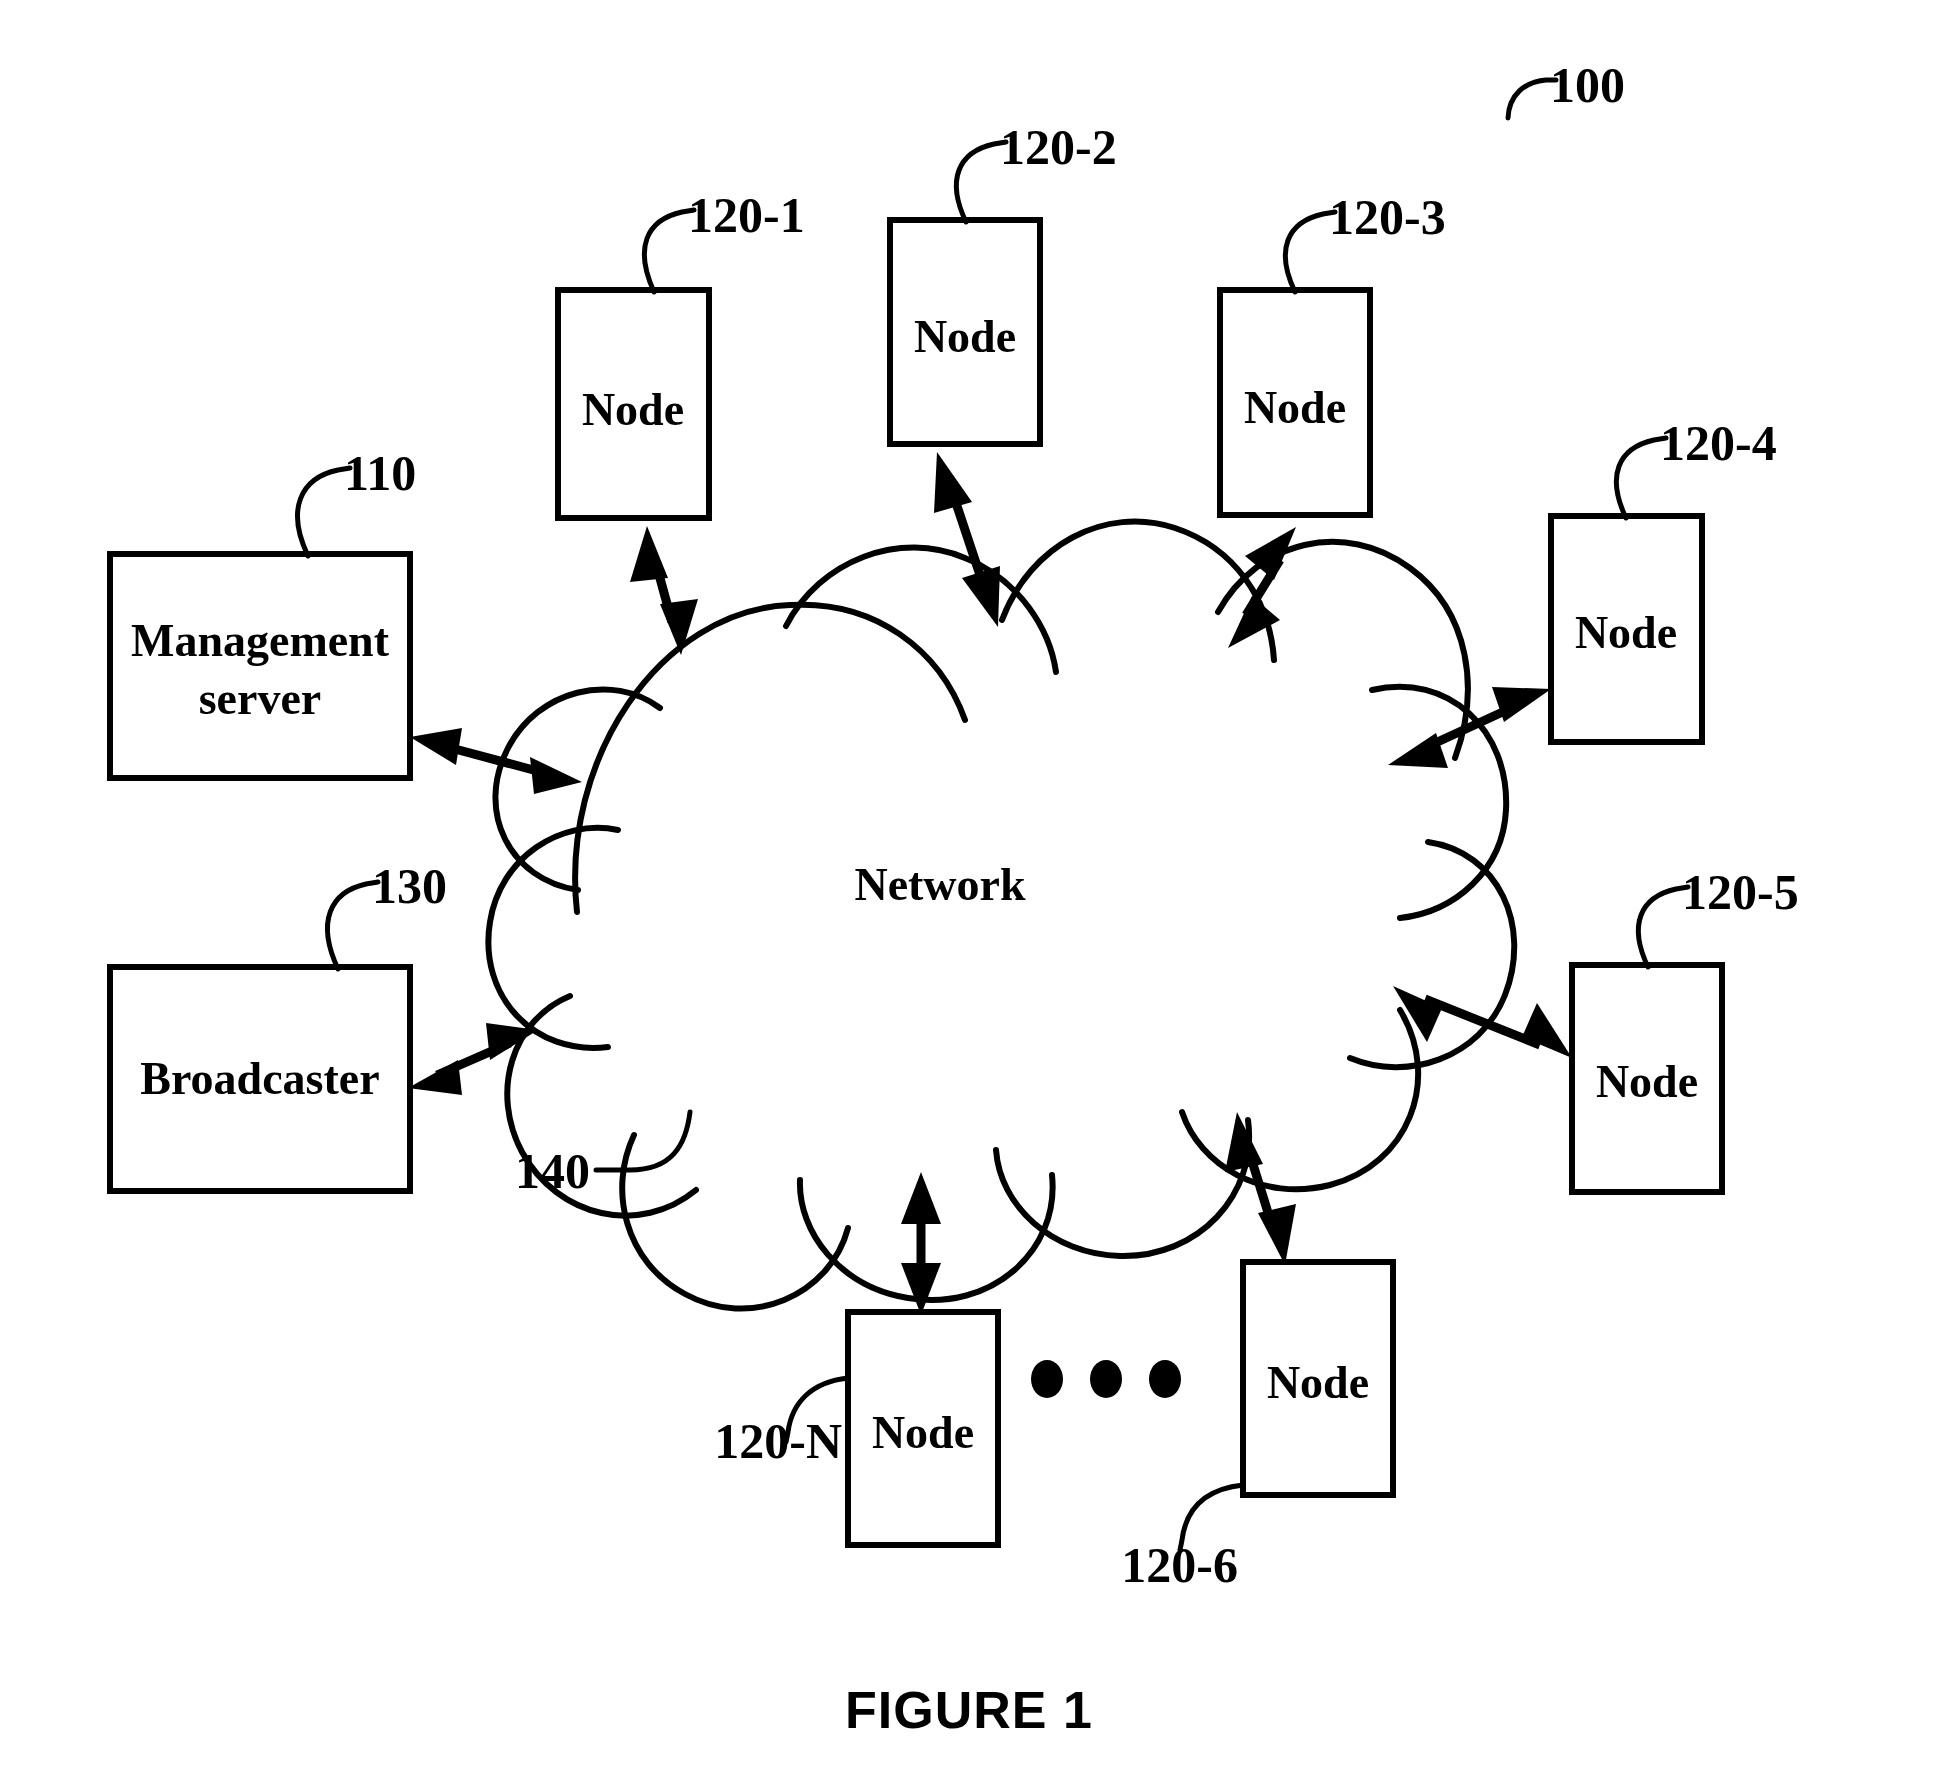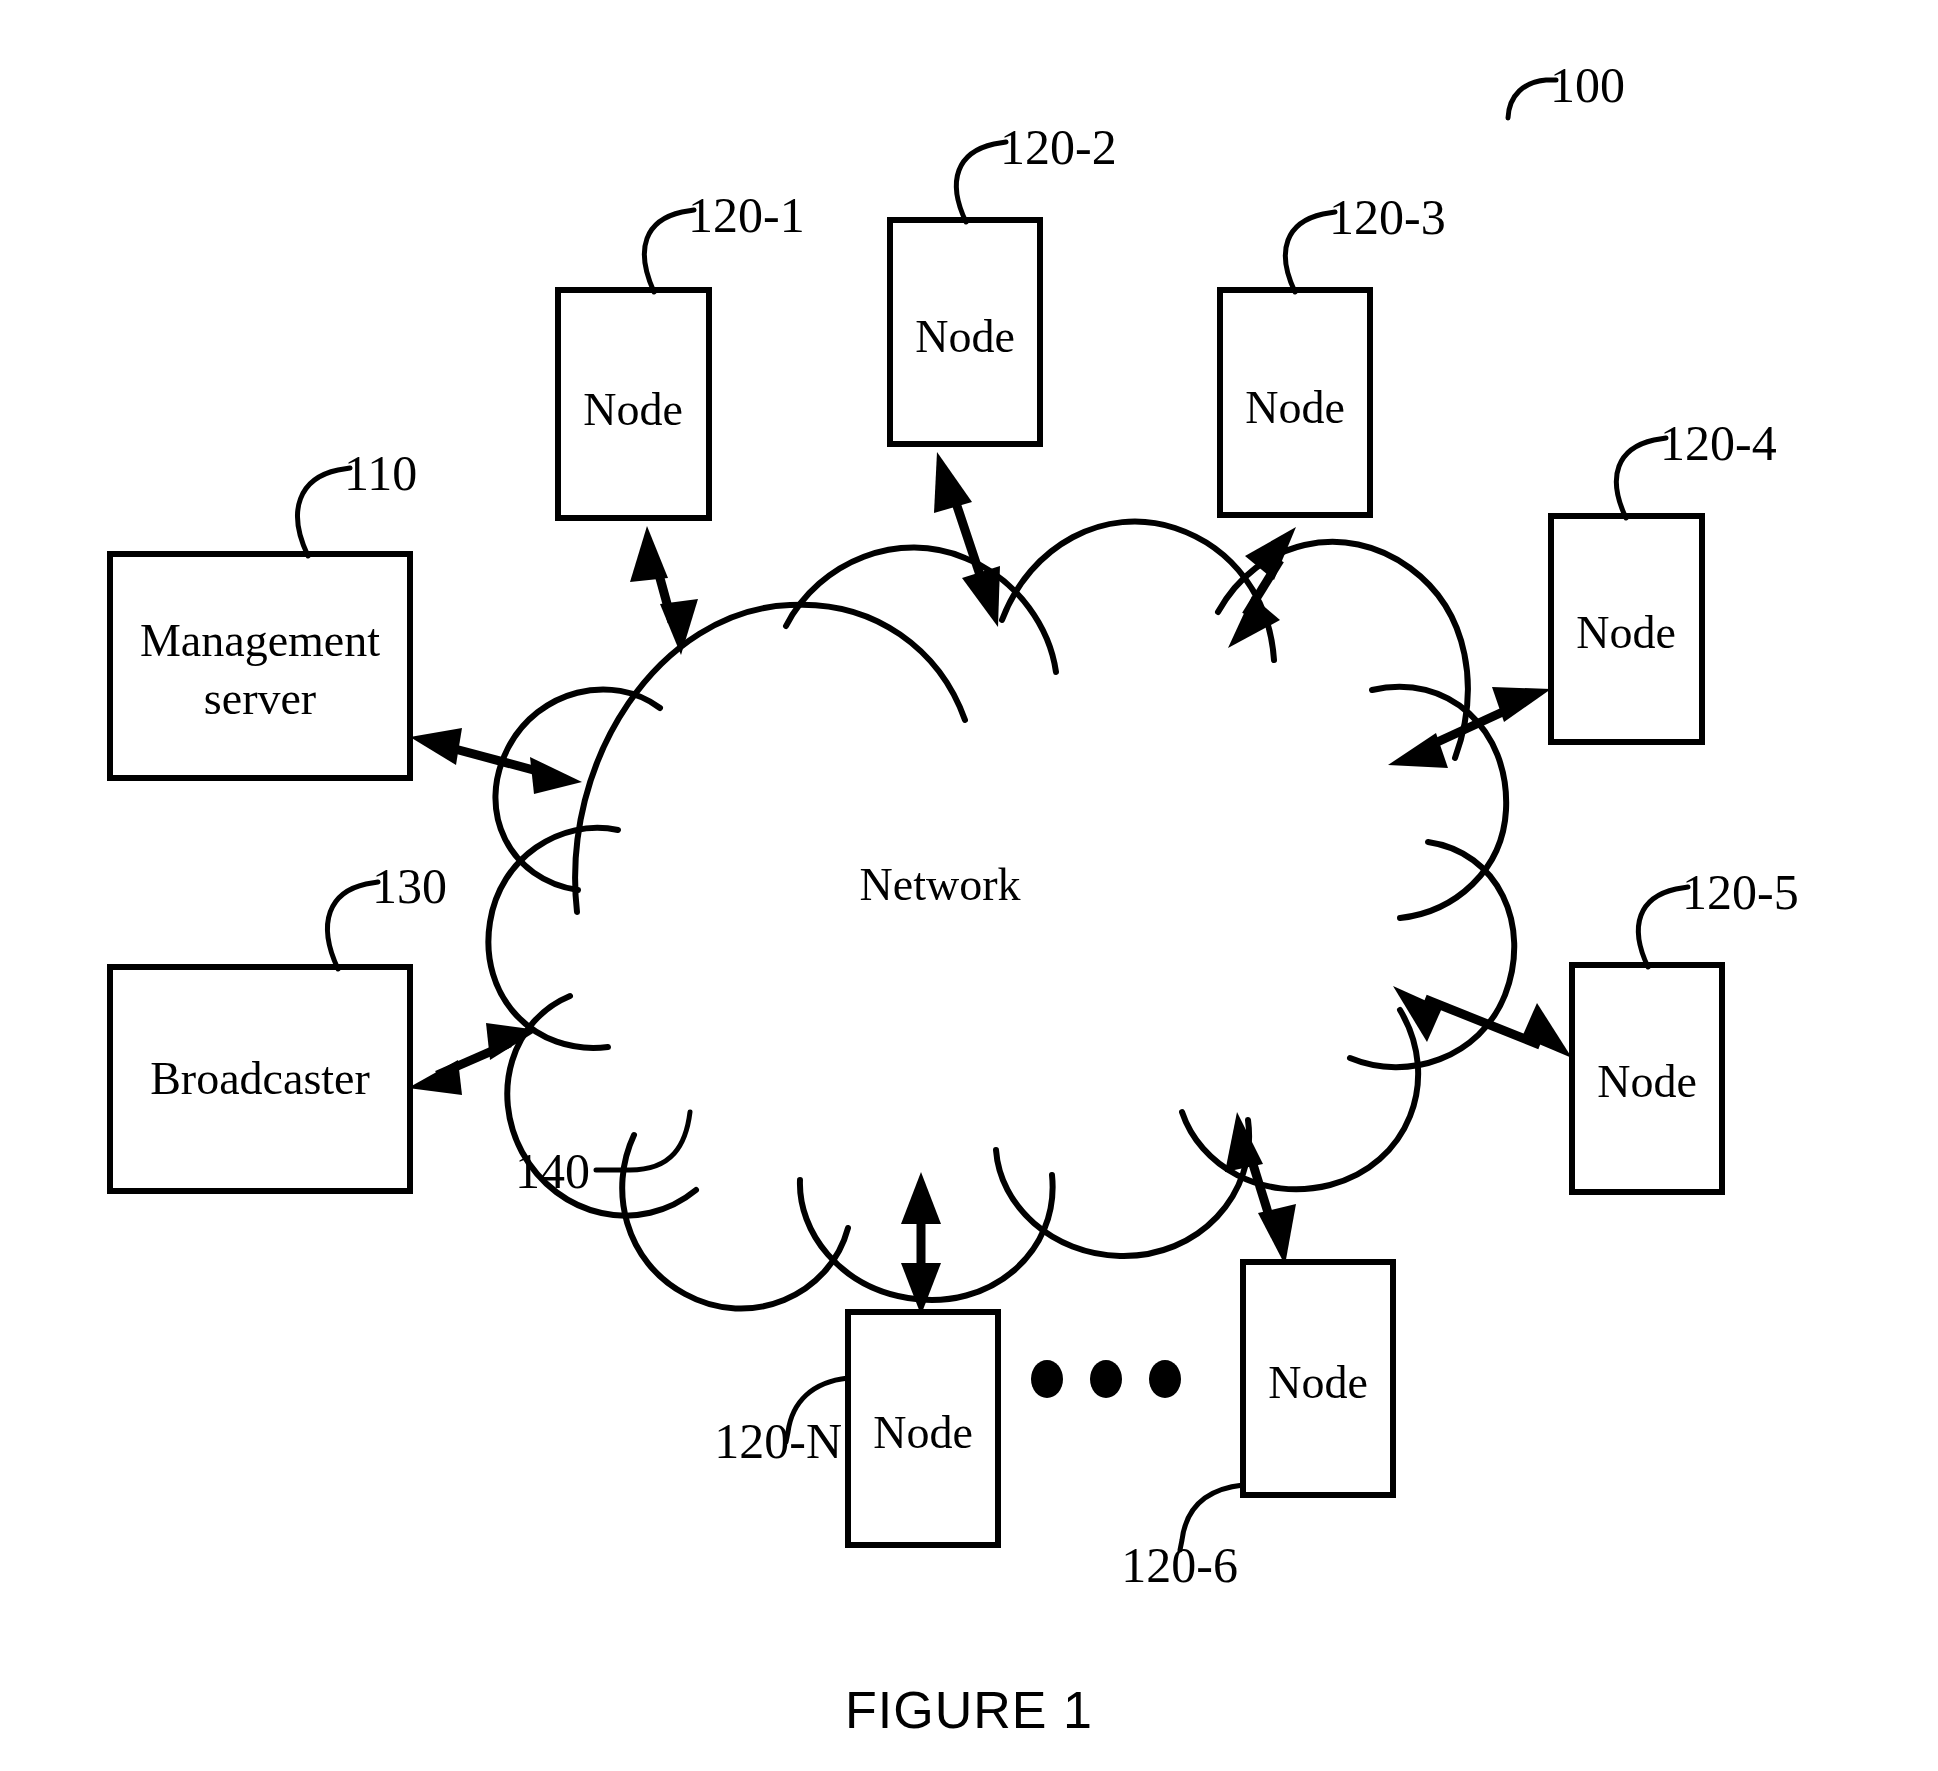--- a/index.html
+++ b/index.html
@@ -11,20 +11,21 @@
     width: 1938px;
     height: 1771px;
     font-family: "Liberation Serif", "DejaVu Serif", serif;
     overflow: hidden;
   }
   #figure-root {
     position: relative;
     width: 1784px;
     height: 1771px;
     background: #ffffff;
+    font-weight: bold;
   }
   svg#figure-svg {
     display: block;
     width: 1938px;
     height: 1771px;
   }
   .box-shape {
     fill: #ffffff;
     stroke: #000000;
     stroke-width: 6;

